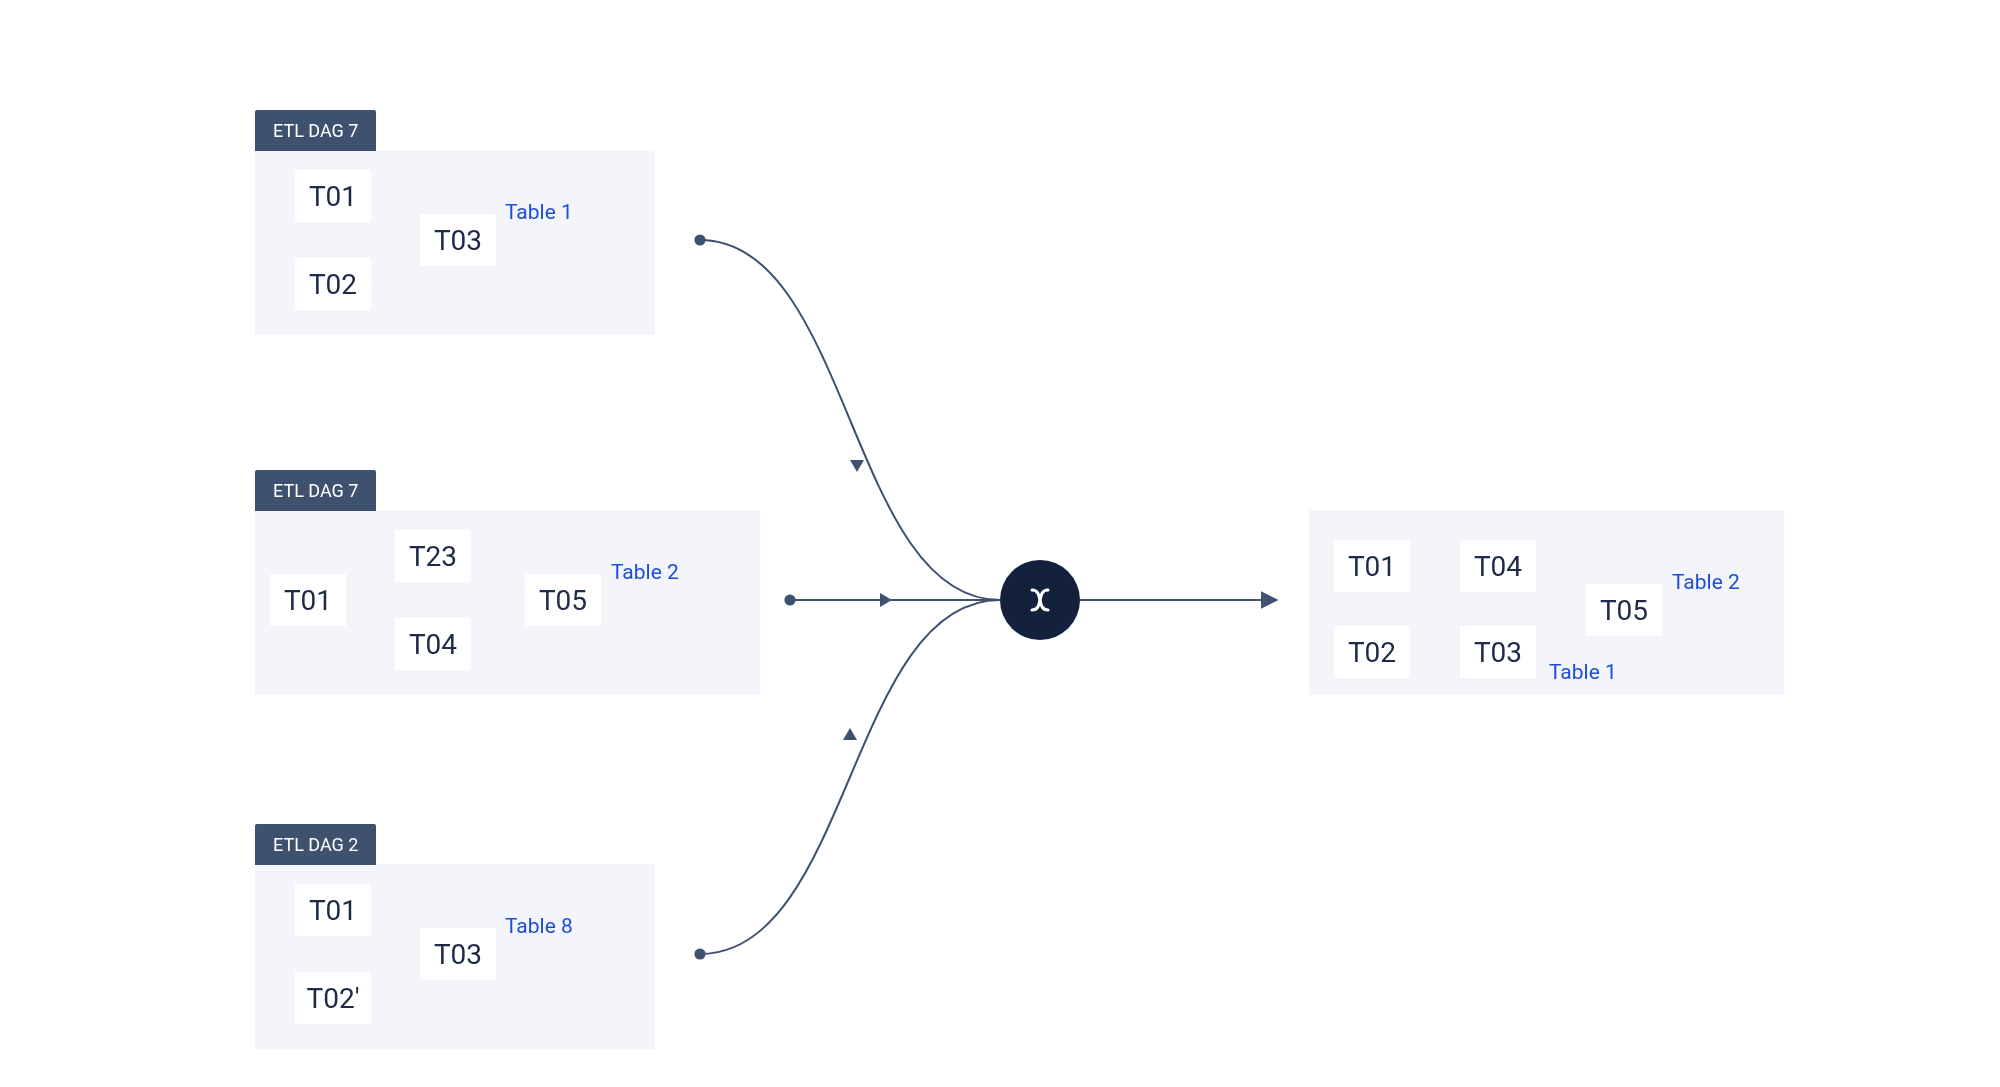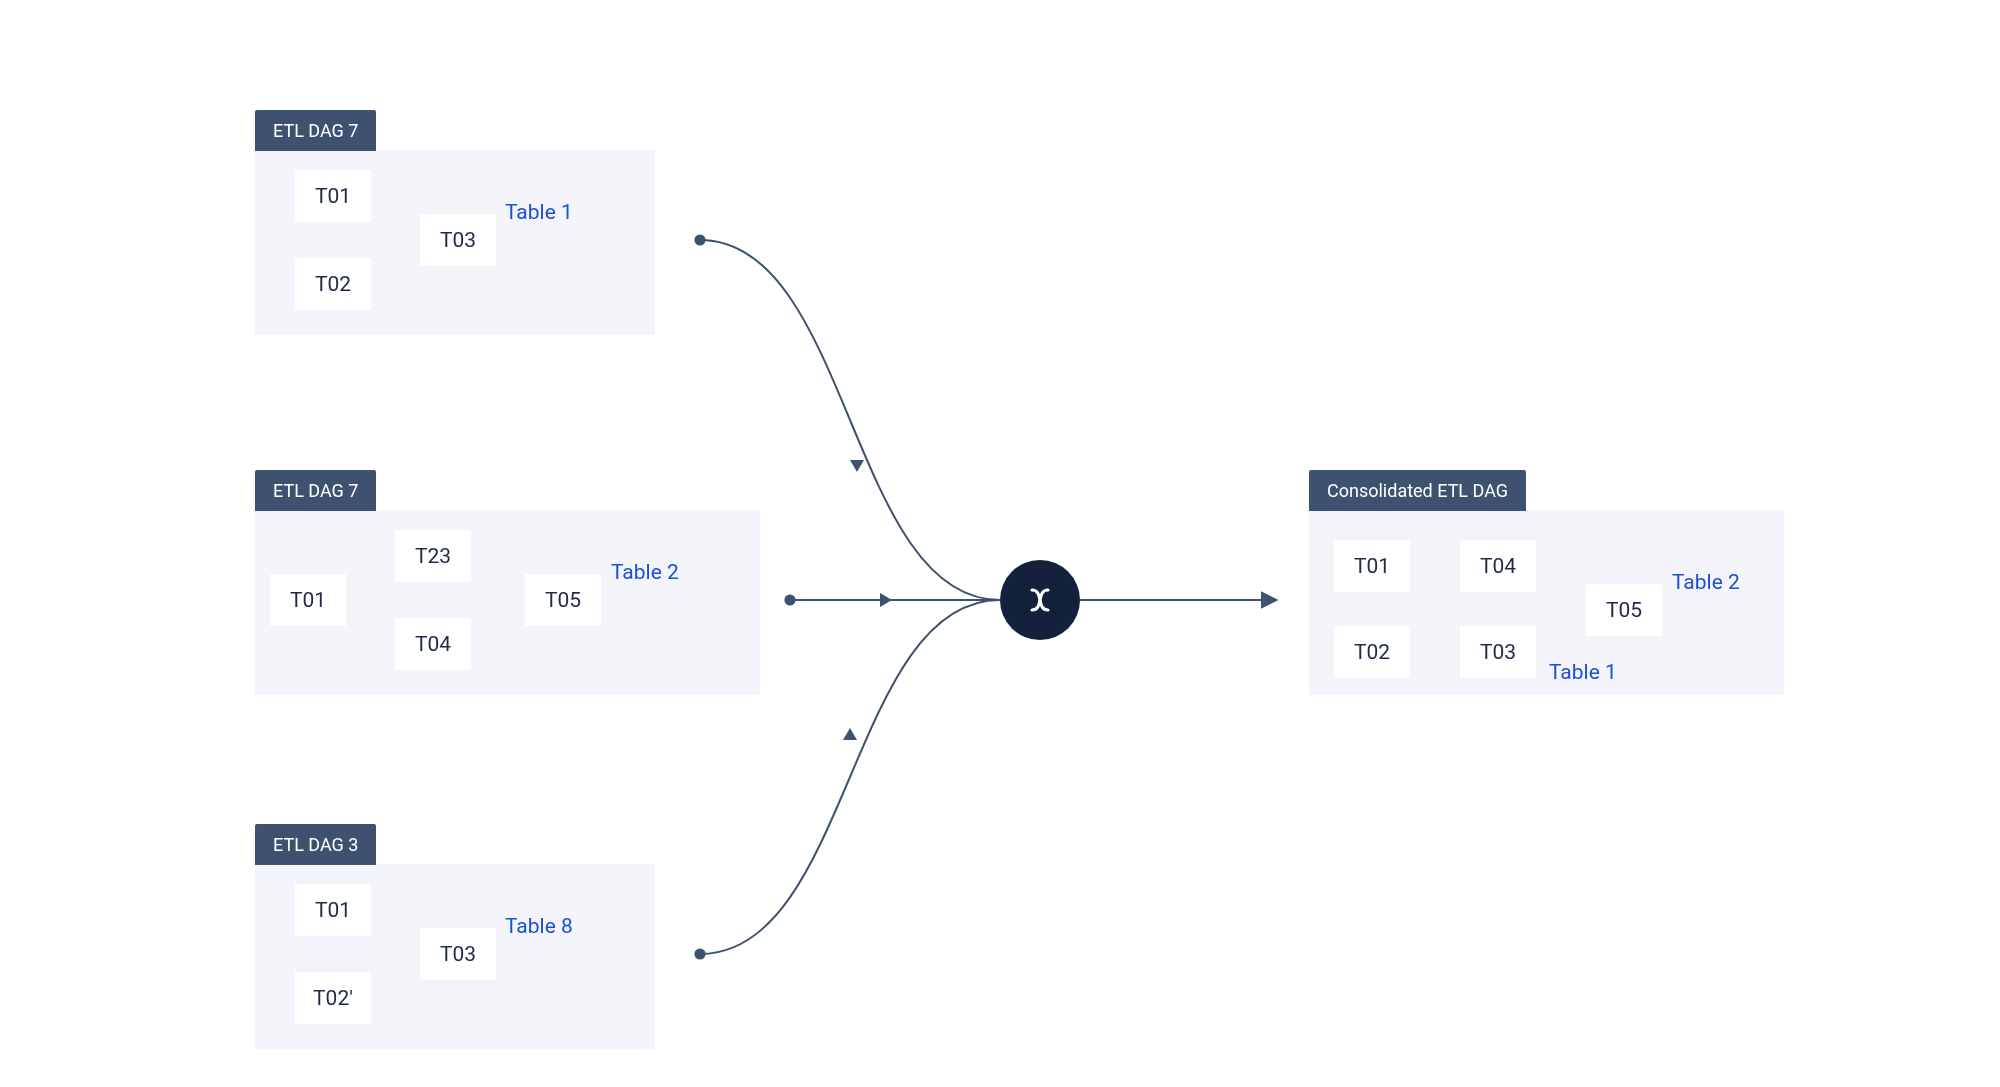--- a/index.html
+++ b/index.html
@@ -27,21 +27,21 @@
     left: 0;
     background: #3e526f;
     color: #ffffff;
     font-size: 18px;
     padding: 10px 18px;
     border-radius: 2px 2px 0 0;
   }
   .node {
     position: absolute;
     background: #ffffff;
-    font-size: 21px;
+    font-size: 28px;
     display: flex;
     align-items: center;
     justify-content: center;
     box-sizing: border-box;
   }
   .label {
     position: absolute;
     font-size: 21px;
     color: #1d4ed8;
   }
@@ -135,41 +135,38 @@
     </div>
     <div class="node" style="left:15px; top:64px; width:76px; height:52px;">T01</div>
     <div class="node" style="left:140px; top:20px; width:76px; height:52px;">T23</div>
     <div class="node" style="left:140px; top:108px; width:76px; height:52px;">T04</div>
     <div class="node" style="left:270px; top:64px; width:76px; height:52px;">T05</div>
     <div class="label" style="left:356px; top:50px;">Table 2</div>
   </div>
 
   <div class="panel" style="left:255px; top:864px; width:400px; height:185px;">
     <div class="panel-header">
-      <span>ETL DAG 3</span>
+      <span>ETL DAG 2</span>
     </div>
     <div class="node" style="left:40px; top:20px; width:76px; height:52px;">T01</div>
     <div class="node" style="left:40px; top:108px; width:76px; height:52px;">T02'</div>
     <div class="node" style="left:165px; top:64px; width:76px; height:52px;">T03</div>
     <div class="label" style="left:250px; top:50px;">Table 8</div>
   </div>
 
   <div class="hub" style="left:1000px; top:560px;">
     <svg width="40" height="40" viewBox="0 0 40 40">
       <g stroke="#ffffff" stroke-width="3" fill="none" stroke-linecap="round">
         <path d="M12 10 C 24 10, 16 30, 28 30"></path>
         <path d="M28 10 C 16 10, 24 30, 12 30"></path>
       </g>
     </svg>
   </div>
 
   <div class="panel" style="left:1309px; top:510px; width:475px; height:185px;">
-    <div class="panel-header">
-      <span>Consolidated ETL DAG</span>
-    </div>
     <div class="node" style="left:25px;  top:30px;  width:76px; height:52px;">T01</div>
     <div class="node" style="left:25px;  top:116px; width:76px; height:52px;">T02</div>
     <div class="node" style="left:151px; top:30px;  width:76px; height:52px;">T04</div>
     <div class="node" style="left:151px; top:116px; width:76px; height:52px;">T03</div>
     <div class="node" style="left:277px; top:74px;  width:76px; height:52px;">T05</div>
     <div class="label" style="left:363px; top:60px;">Table 2</div>
     <div class="label" style="left:240px; top:150px;">Table 1</div>
   </div>
 
 </div>

